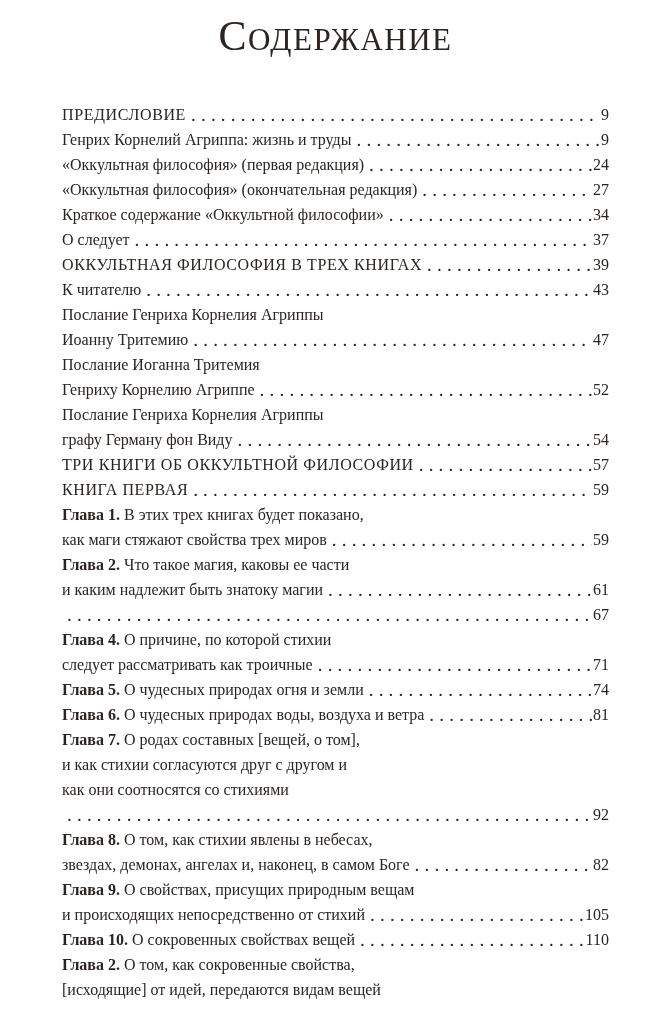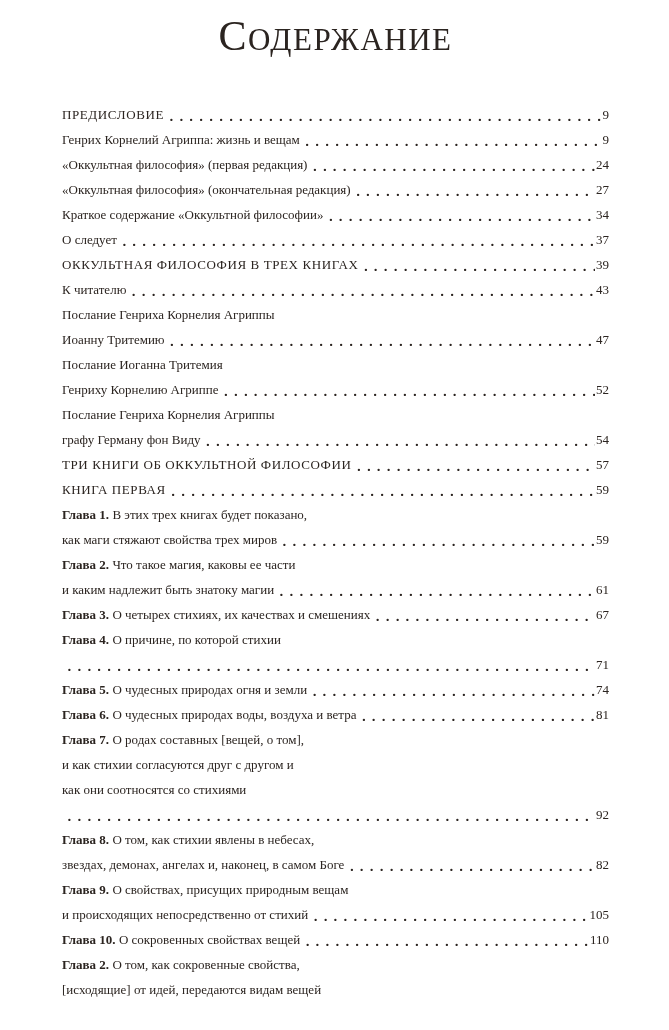--- a/index.html
+++ b/index.html
@@ -19,21 +19,21 @@
     margin: 0 0 44px 0;
     text-align: center;
     font-weight: normal;
     line-height: 36px;
     color: var(--ink);
     white-space: nowrap;
   }
   .t-initial { font-size: 42px; letter-spacing: 1.5px; }
   .t-rest    { font-size: 31px; letter-spacing: 1.5px; text-align: right; }
   .toc {
-    font-size: 13px;
+    font-size: 16px;
     line-height: 25px;
   }
   .toc-line {
     display: flex;
     align-items: baseline;
     height: 25px;
   }
   .toc-line.caps .toc-text { letter-spacing: 0.6px; }
   .toc-text { white-space: pre; flex: 0 0 auto; }
   .toc-text b { font-weight: bold; }
@@ -61,21 +61,21 @@
 
 <div class="page">
   <h1 class="title"><span class="t-initial">С</span><span class="t-rest">ОДЕРЖАНИЕ</span></h1>
   <div class="toc">
       <div class="toc-line caps">
         <span class="toc-text"><span>ПРЕДИСЛОВИЕ</span></span>
         <span class="leader"></span>
         <span class="page-num">9</span>
       </div>
       <div class="toc-line">
-        <span class="toc-text"><span>Генрих Корнелий Агриппа: жизнь и вещам</span></span>
+        <span class="toc-text"><span>Генрих Корнелий Агриппа: жизнь и труды</span></span>
         <span class="leader"></span>
         <span class="page-num">9</span>
       </div>
       <div class="toc-line">
         <span class="toc-text"><span>«Оккультная философия» (первая редакция)</span></span>
         <span class="leader"></span>
         <span class="page-num">24</span>
       </div>
       <div class="toc-line">
         <span class="toc-text"><span>«Оккультная философия» (окончательная редакция)</span></span>
@@ -146,28 +146,28 @@
       </div>
       <div class="toc-line">
         <span class="toc-text"><b>Глава 2.</b><span> Что такое магия, каковы ее части</span></span>
       </div>
       <div class="toc-line">
         <span class="toc-text"><span>и каким надлежит быть знатоку магии</span></span>
         <span class="leader"></span>
         <span class="page-num">61</span>
       </div>
       <div class="toc-line">
-        <span class="toc-text"><b>Глава 3.</b><span> О четырех стихиях, их качествах и смешениях</span></span>
         <span class="leader"></span>
         <span class="page-num">67</span>
       </div>
       <div class="toc-line">
         <span class="toc-text"><b>Глава 4.</b><span> О причине, по которой стихии</span></span>
       </div>
       <div class="toc-line">
+        <span class="toc-text"><span>следует рассматривать как троичные</span></span>
         <span class="leader"></span>
         <span class="page-num">71</span>
       </div>
       <div class="toc-line">
         <span class="toc-text"><b>Глава 5.</b><span> О чудесных природах огня и земли</span></span>
         <span class="leader"></span>
         <span class="page-num">74</span>
       </div>
       <div class="toc-line">
         <span class="toc-text"><b>Глава 6.</b><span> О чудесных природах воды, воздуха и ветра</span></span>

